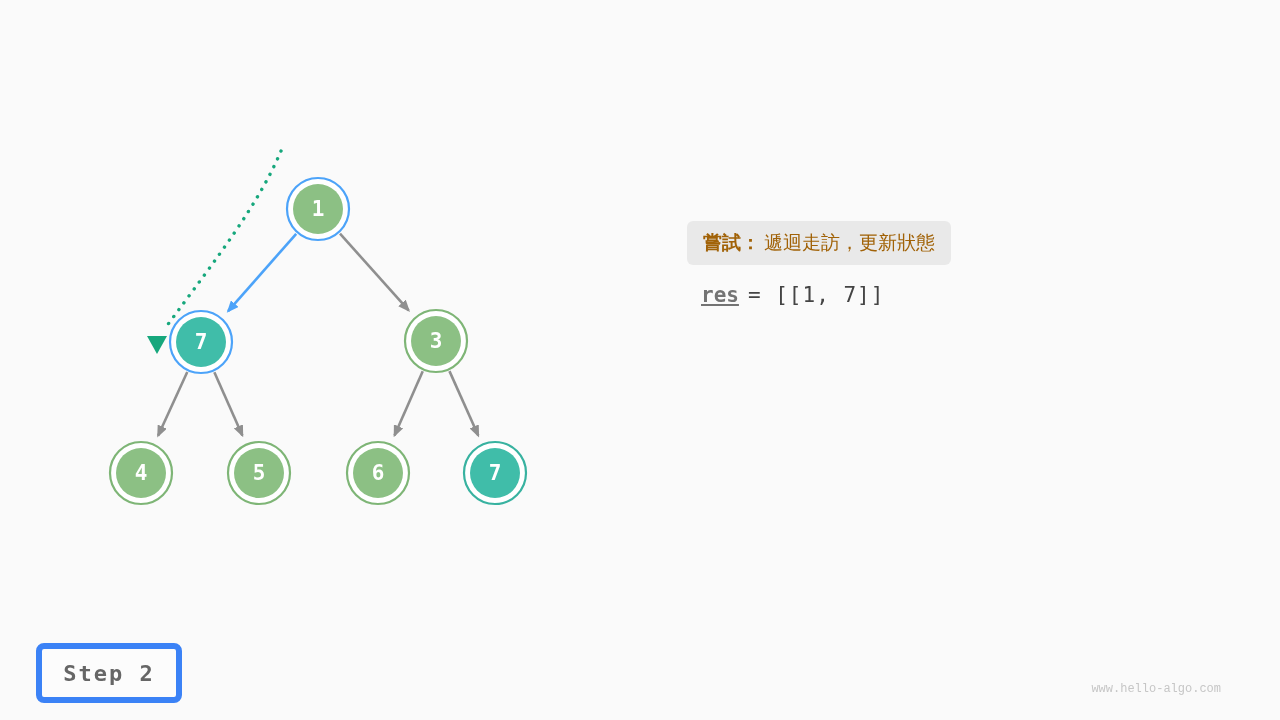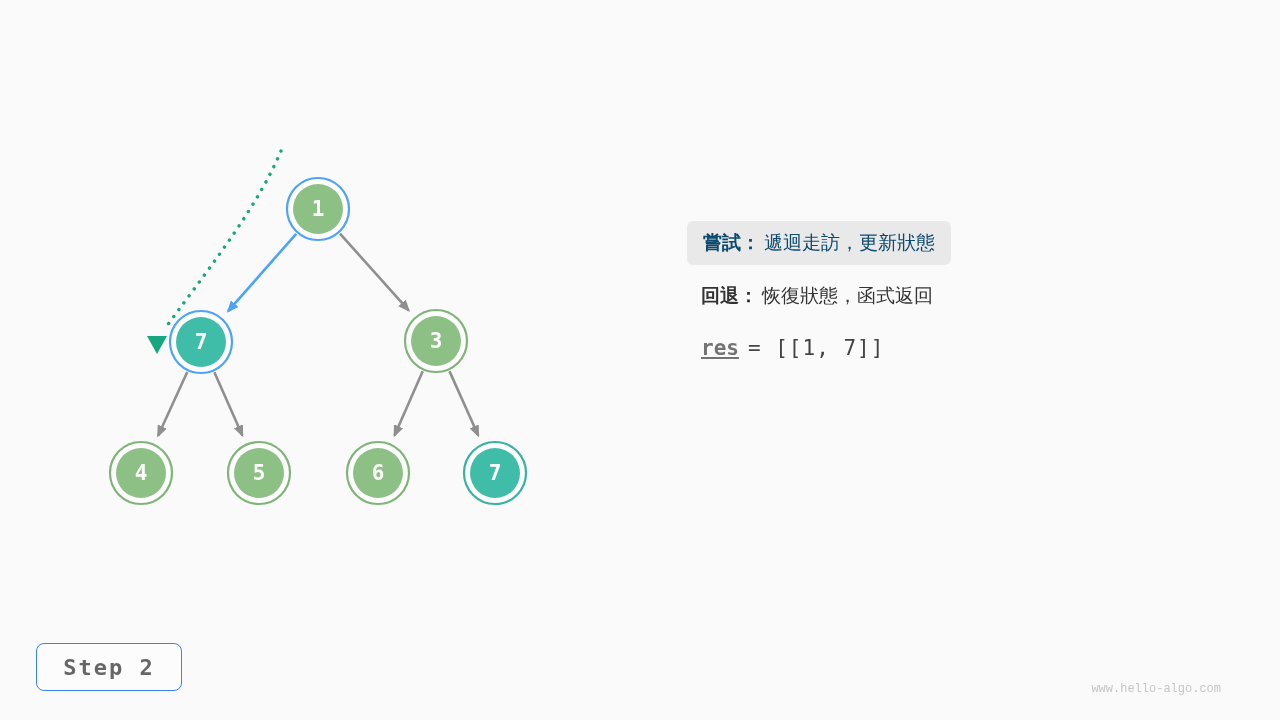--- a/index.html
+++ b/index.html
@@ -6,39 +6,39 @@
   body{
     width:1280px;height:720px;position:relative;overflow:hidden;
     background:#FAFAFA;
     font-family:"Liberation Sans", sans-serif;
   }
   .tree-svg{position:absolute;left:0;top:0;}
   .panel{position:absolute;left:687px;top:221px;width:440px;}
   .info-box{
     display:block;width:max-content;max-width:430px;
     background:#E9E9E9;border-radius:6px;
-    padding:9px 16px;font-size:19px;color:#0c4a6e;
+    padding:9px 16px;font-size:19px;color:#a16207;
     margin-bottom:18px;
   }
   .b{font-weight:bold;margin-right:4px;}
   .info-line{
     padding-left:14px;font-size:19px;color:#333;margin-bottom:27px;
   }
   .code-line{
     padding-left:14px;
     font-family:"DejaVu Sans Mono", monospace;
     font-size:21px;color:#444;margin-bottom:29px;
   }
   .var{font-weight:bold;margin-right:9px;}
   .var.blue{color:#2F7FE5;}
   .var.teal{color:#737373;text-decoration:underline;}
   .expr{letter-spacing:1px;}
   .step-box{
-    position:absolute;left:36px;top:643px;width:146px;height:48px;
-    background:#FCFCFC;border:1px solid #3b82f6;border-radius:8px;
+    position:absolute;left:36px;top:643px;width:146px;height:60px;
+    background:#FCFCFC;border:6px solid #3b82f6;border-radius:8px;
     display:flex;align-items:center;justify-content:center;
     font-family:"DejaVu Sans Mono", monospace;
     font-size:22px;font-weight:bold;color:#666;letter-spacing:2px;
     box-sizing:border-box;
   }
   .watermark{
     position:absolute;right:59px;bottom:24px;
     font-family:Liberation Mono, monospace;
     font-size:12px;color:#C6C6C6;
   }
@@ -97,23 +97,20 @@
       <circle cx="495" cy="473" r="31" fill="#FFFFFF" stroke="#38B2A0" stroke-width="2.2"></circle>
       <circle cx="495" cy="473" r="25" fill="#40BDA9"></circle>
       <text x="495" y="473" text-anchor="middle" dominant-baseline="central" fill="#FFFFFF" font-size="21" font-weight="bold" font-family="&quot;DejaVu Sans Mono&quot;, monospace">7</text>
     </g>
   </svg>
 
 <div class="panel">
   <div class="info-box">
     <span class="b">嘗試：</span><span>遞迴走訪，更新狀態</span>
   </div>
-  <div class="info-line">
-    <span class="b">回退：</span><span>恢復狀態，函式返回</span>
-  </div>
   <div class="code-line">
     <span class="var teal">res</span><span class="expr">= [[1, 7]]</span>
   </div>
 </div>
 
 <div class="step-box">Step 2</div>
 
 <div class="watermark">www.hello-algo.com</div>
 
 </body></html>

